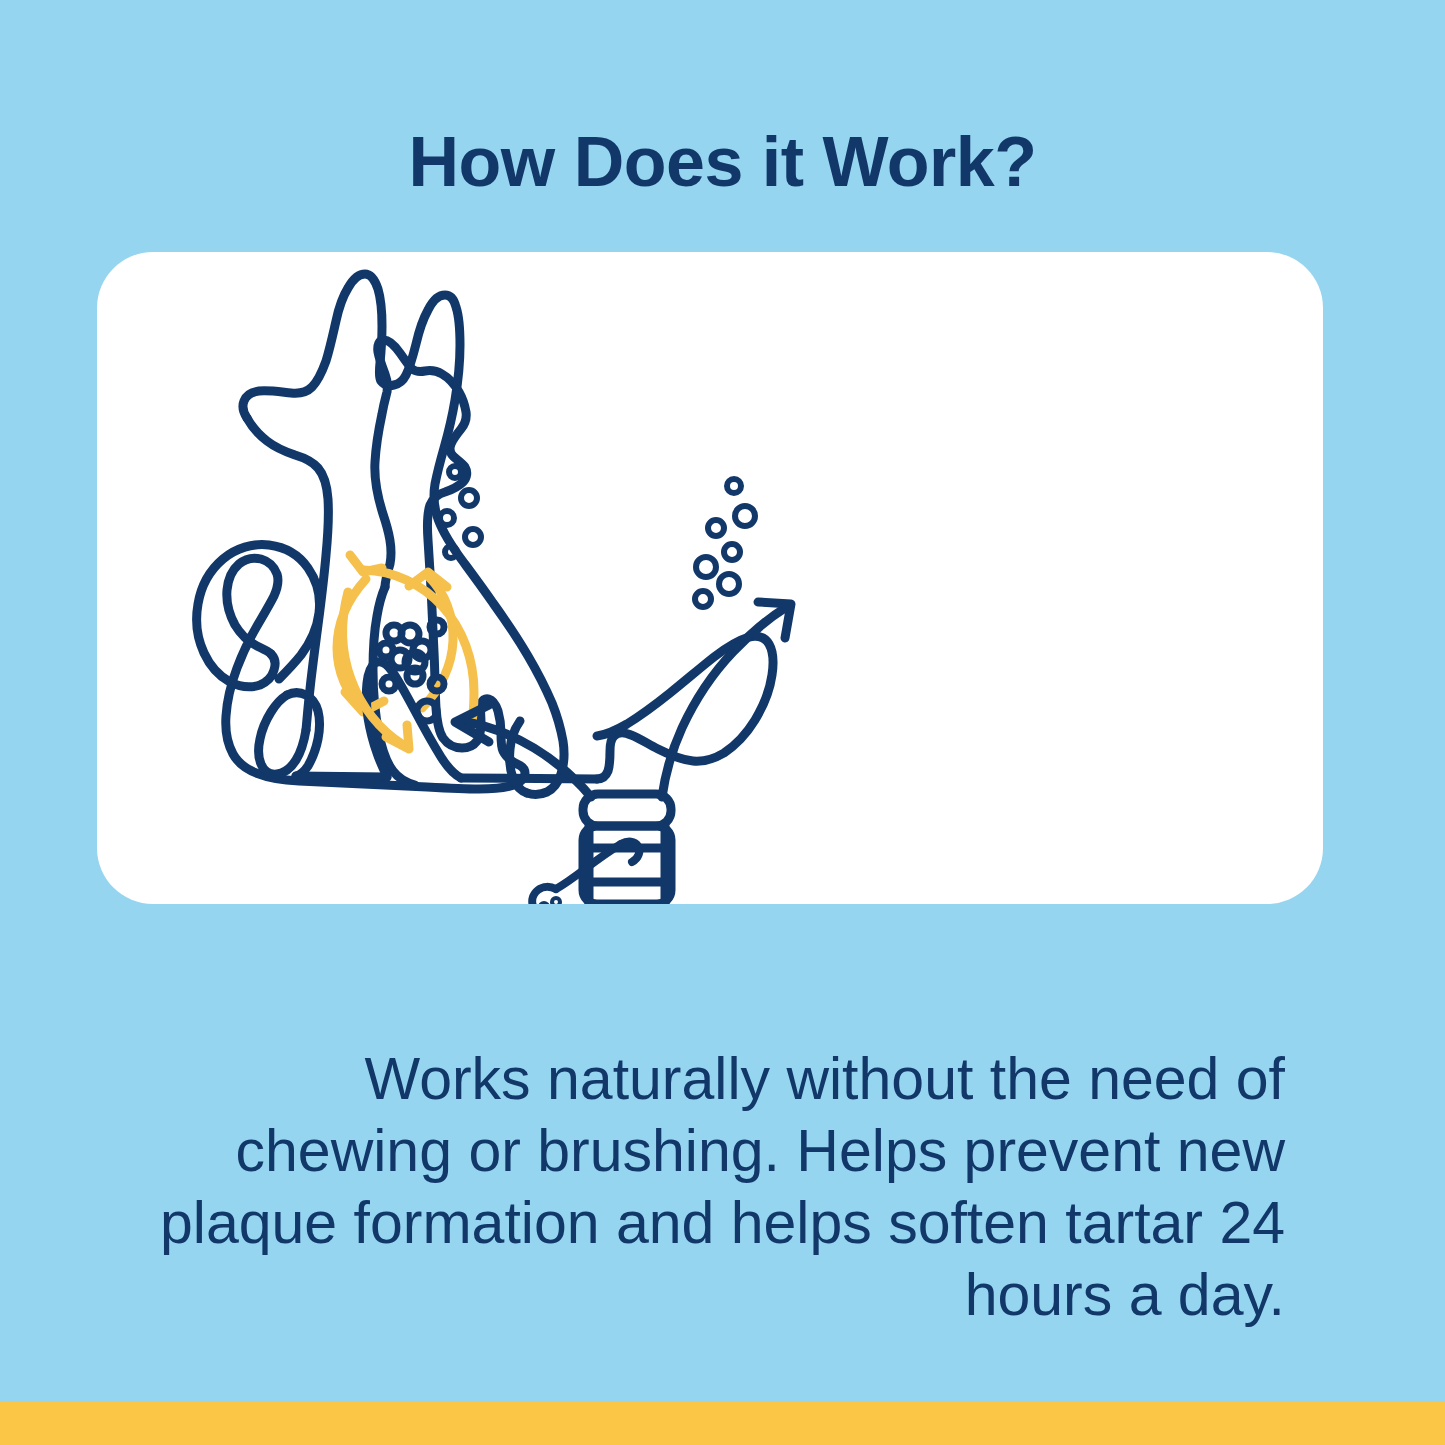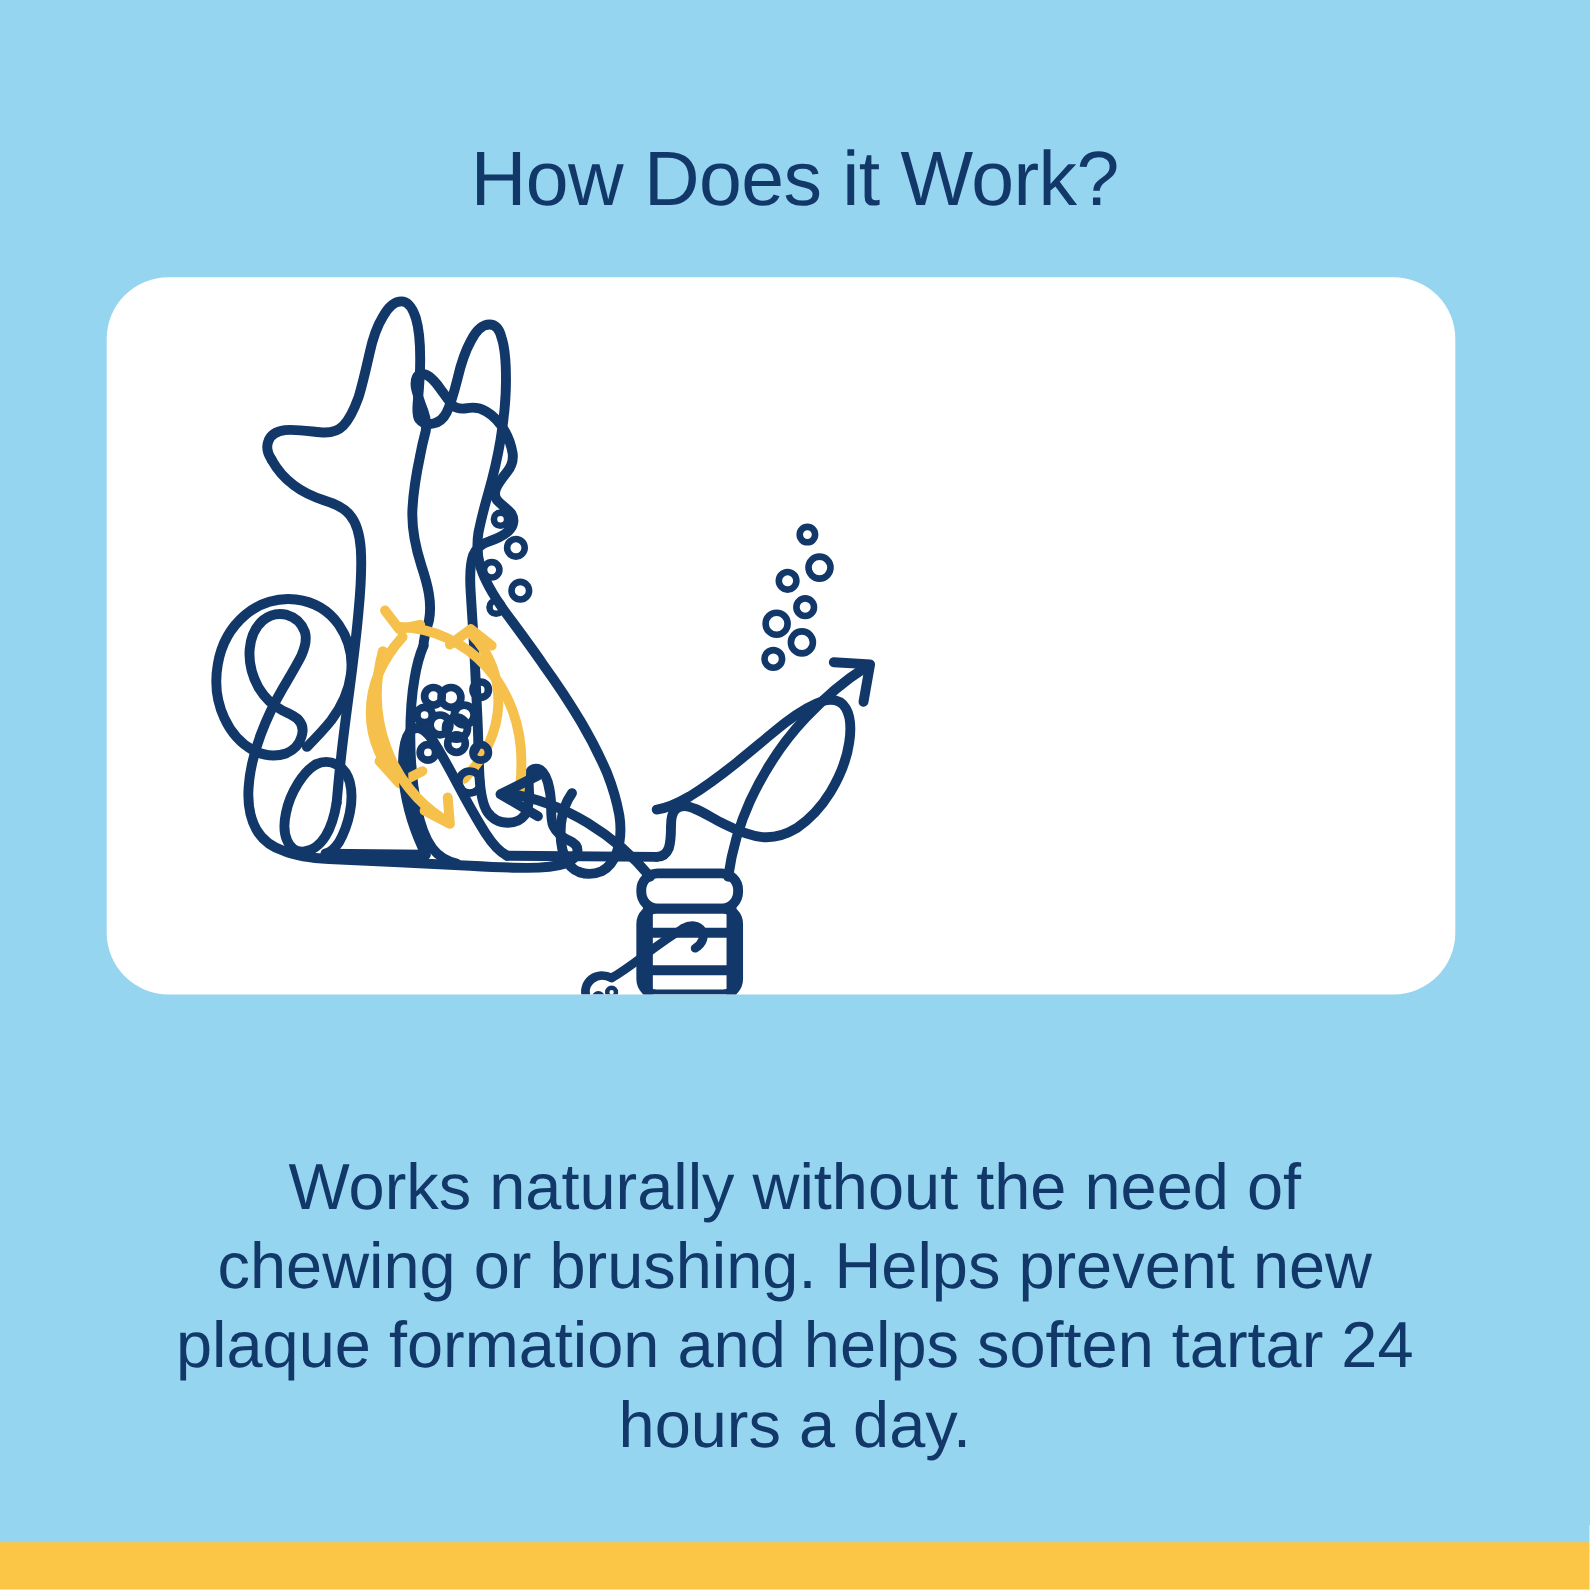--- a/index.html
+++ b/index.html
@@ -31,21 +31,21 @@
     height: 43px;
     background: #fbc545;
   }
   .title {
     position: absolute;
     left: 0;
     top: 80px;
     width: 1445px;
     text-align: center;
     font-size: 70px;
-    font-weight: normal;
+    font-weight: bold;
     color: #12386a;
     letter-spacing: -0.5px;
     line-height: 1;
   }
   .card {
     position: absolute;
     left: 97px;
     top: 252px;
     width: 1226px;
     height: 652px;
@@ -56,21 +56,21 @@
   .card svg {
     display: block;
     width: 100%;
     height: 100%;
   }
   .caption {
     position: absolute;
     left: 160px;
     top: 985px;
     width: 1125px;
-    text-align: center;
+    text-align: right;
     font-size: 59px;
     line-height: 1.22;
     color: #12386a;
     font-weight: normal;
   }
 </style>
 </head>
 <body>
 
 <div id="page">

